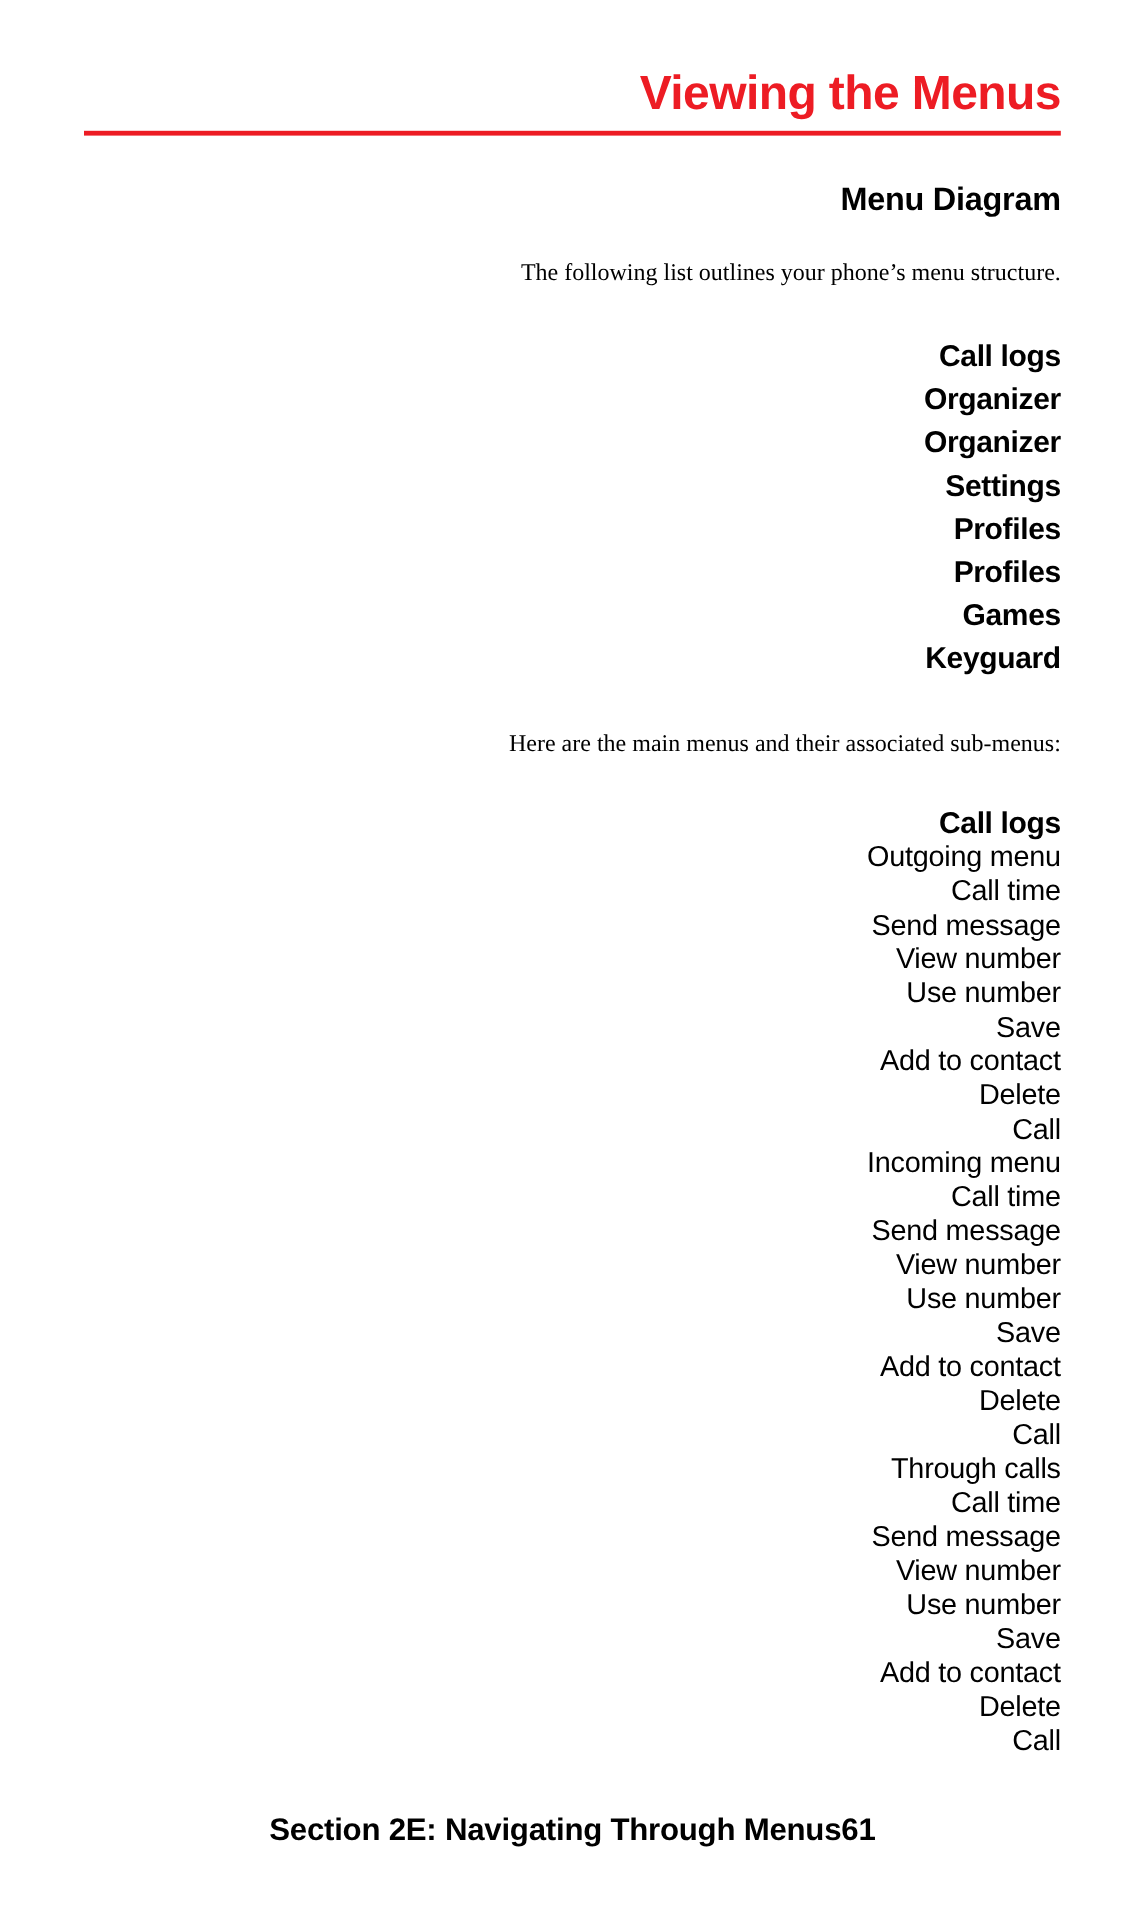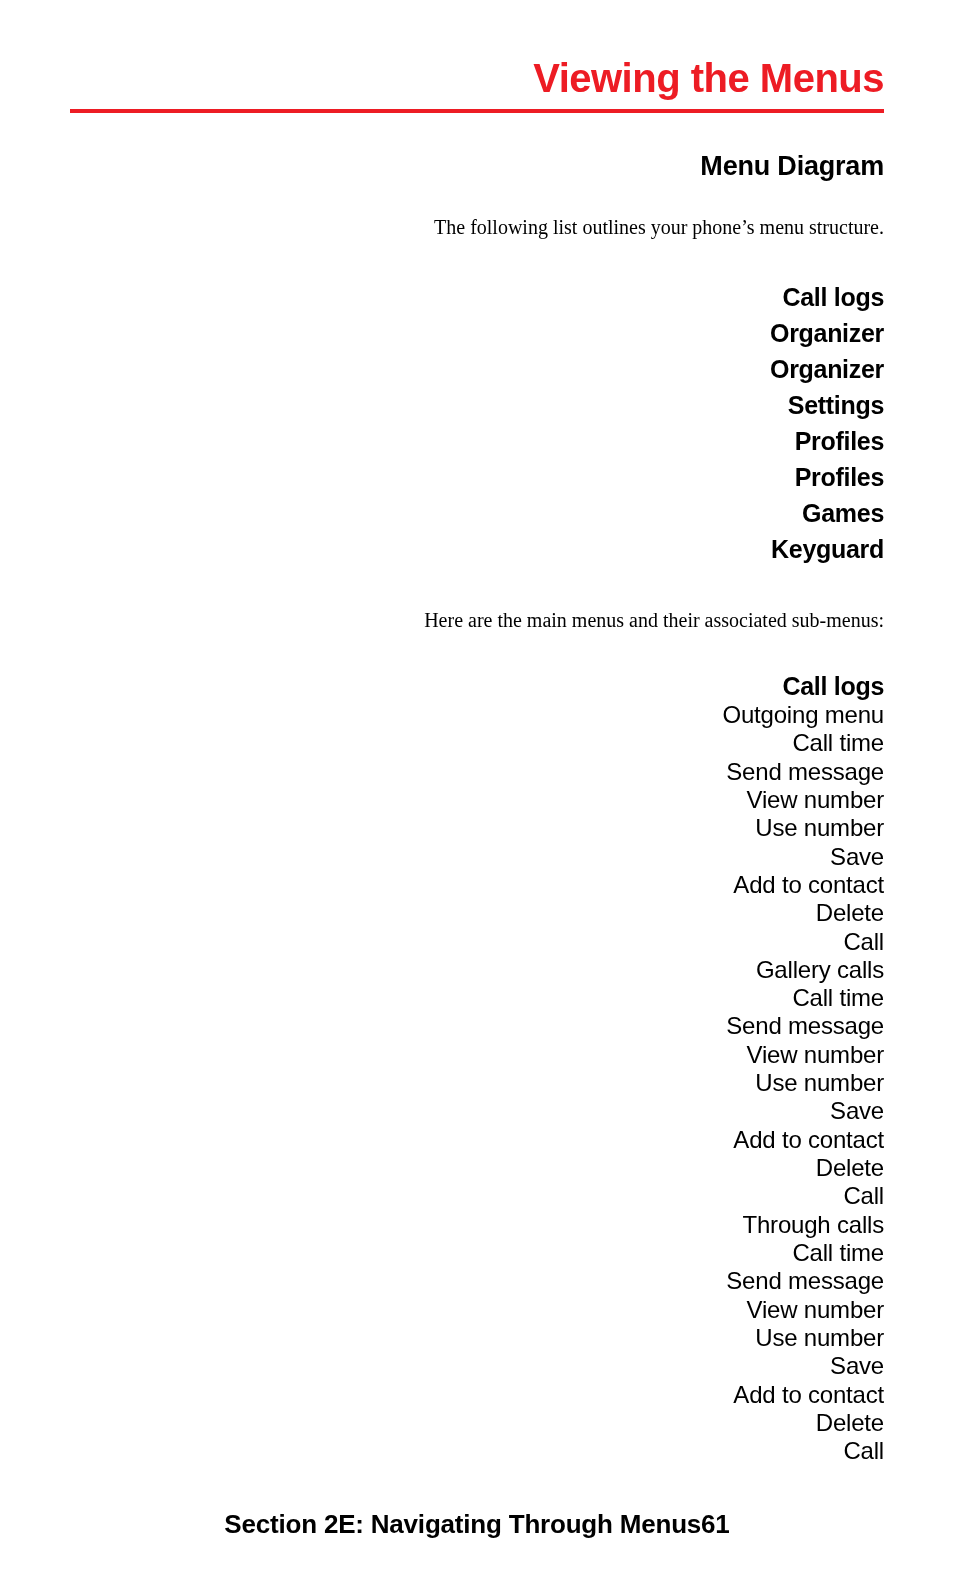--- a/index.html
+++ b/index.html
@@ -117,21 +117,21 @@
       <div id="menu-groups">
           <div class="lvl1 entry">Outgoing menu</div>
           <div class="lvl2 entry">Call time</div>
           <div class="lvl2 entry">Send message</div>
           <div class="lvl2 entry">View number</div>
           <div class="lvl2 entry">Use number</div>
           <div class="lvl2 entry">Save</div>
           <div class="lvl2 entry">Add to contact</div>
           <div class="lvl2 entry">Delete</div>
           <div class="lvl2 entry">Call</div>
-          <div class="lvl1 entry">Gallery calls</div>
+          <div class="lvl1 entry">Incoming menu</div>
           <div class="lvl2 entry">Call time</div>
           <div class="lvl2 entry">Send message</div>
           <div class="lvl2 entry">View number</div>
           <div class="lvl2 entry">Use number</div>
           <div class="lvl2 entry">Save</div>
           <div class="lvl2 entry">Add to contact</div>
           <div class="lvl2 entry">Delete</div>
           <div class="lvl2 entry">Call</div>
           <div class="lvl1 entry">Through calls</div>
           <div class="lvl2 entry">Call time</div>

